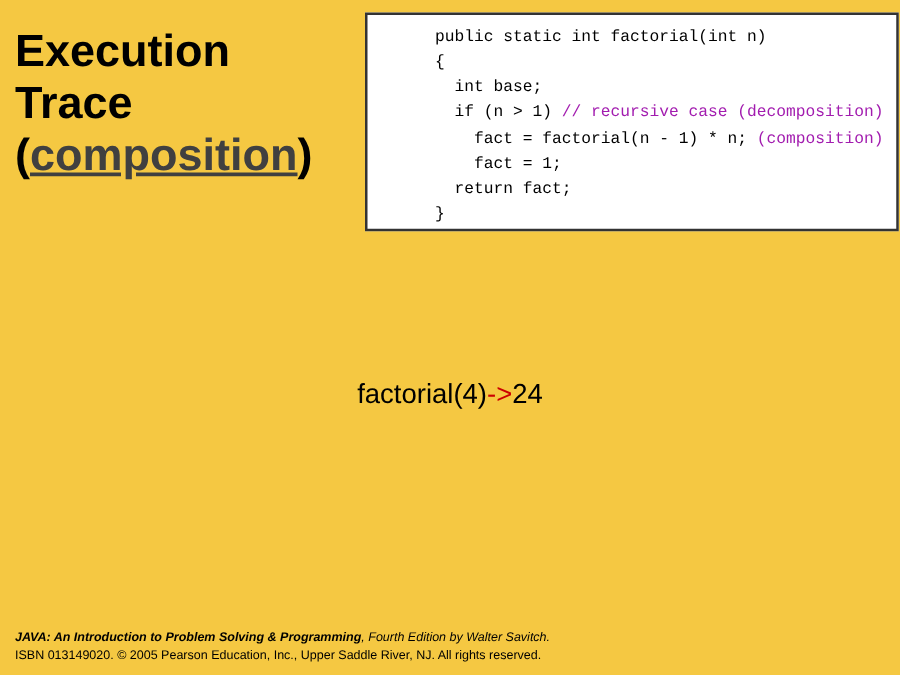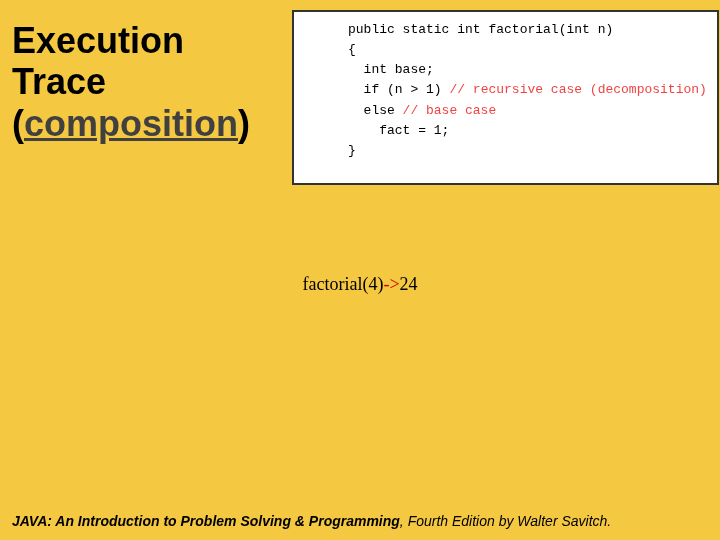--- a/index.html
+++ b/index.html
@@ -66,44 +66,45 @@
       line-height: 1.55;
       color: #000;
       min-height: 160px;
       max-height: 175px;
     }
 
     .code-line {
       white-space: pre;
       margin-left: 44px;
     }
-    .comment { color: #ef4444; }
+    .comment { color: #a21caf; }
 
     .trace-display {
       width: 100%;
       display: flex;
       justify-content: center;
       align-items: flex-start;
       padding-top: 30px;
       flex: 1;
     }
 
     .factorial-result {
-      font-family: Liberation Serif, serif;
-      font-size: 18px;
+      font-family: Liberation Sans, sans-serif;
+      font-size: 22px;
       color: #000;
+      margin-top: 32px;
     }
 
     .arrow-part {
       color: #cc0000;
     }
 
     .footer {
       background-color: #f5c842;
-      font-size: 14px;
+      font-size: 10px;
       color: #000;
       padding-top: 4px;
       border-top: none;
       line-height: 1.4;
     }
 
     .footer-line1 {
       font-style: italic;
     }
 
@@ -124,30 +125,32 @@
       <div class="execution-subtitle">
         (<span class="composition-text">composition</span>)
       </div>
     </div>
 
     <div class="code-panel">
       <div class="code-line">public static int factorial(int n)</div>
       <div class="code-line">{</div>
       <div class="code-line">  int base;</div>
       <div class="code-line">  if (n &gt; 1) <span class="comment">// recursive case (decomposition)</span></div>
-      <div class="code-line">  else <span class="comment">// base case</span></div>
+      <div class="code-line">    fact = factorial(n - 1) * n; <span class="comment">(composition)</span></div>
       <div class="code-line">    fact = 1;</div>
+      <div class="code-line">  return fact;</div>
       <div class="code-line">}</div>
     </div>
   </div>
 
   <div class="trace-display">
     <div class="factorial-result">
       factorial(4)<span class="arrow-part">-&gt;</span>24
     </div>
   </div>
 
   <div class="footer">
     <div class="footer-line1">
       <span class="footer-bold">JAVA: An Introduction to Problem Solving &amp; Programming</span><span>, Fourth Edition by Walter Savitch.</span>
     </div>
+    <div>ISBN 013149020. © 2005 Pearson Education, Inc., Upper Saddle River, NJ. All rights reserved.</div>
   </div>
 </div>
 
 </body></html>

